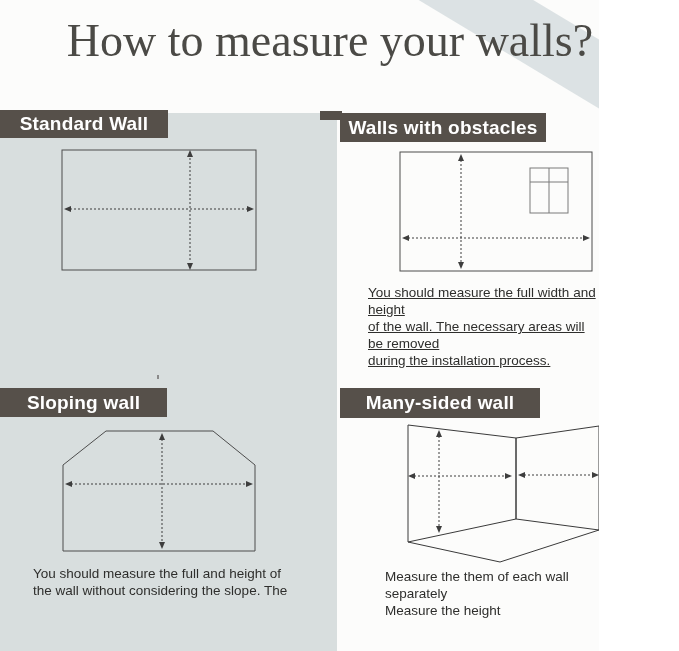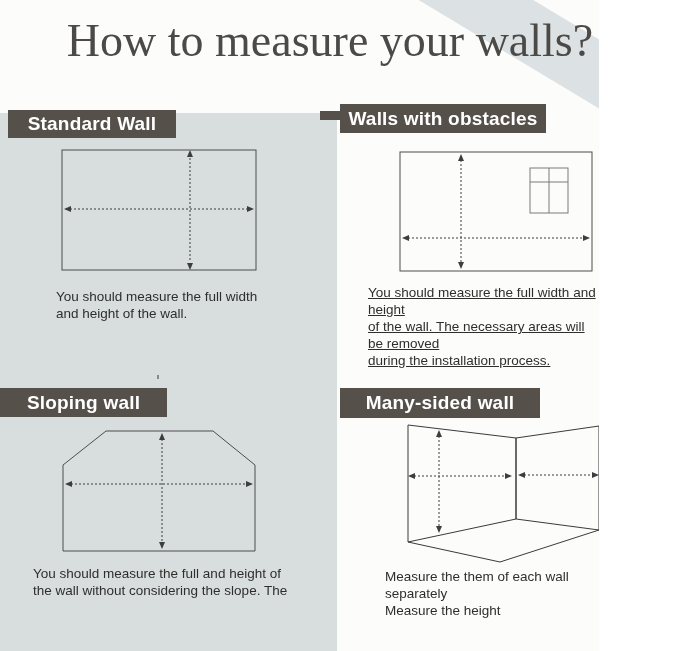--- a/index.html
+++ b/index.html
@@ -71,47 +71,43 @@
 <div class="canvas">
 
   <div class="stripe"></div>
 
   <h1 class="title">How to measure your walls?</h1>
 
   <div class="gray-col"></div>
 
   <div class="artifact-dot"></div>
 
-  <div class="hdr" style="left:0;top:110px;width:168px;margin-left:8px;">
+  <div class="hdr" style="left:0;top:110px;width:168px;">
     <span>Standard Wall</span>
   </div>
 
   <svg class="diagram" style="left:40px;top:145px;" width="240" height="135" viewBox="0 0 240 135">
     <rect class="wall" x="22" y="5" width="194" height="120"></rect>
 
     <g>
       <line class="dash" x1="150" y1="13" x2="150" y2="117"></line>
       <path class="head" d="M150 5 L147 12 L153 12 Z"></path>
       <path class="head" d="M150 125 L147 118 L153 118 Z"></path>
     </g>
 
     <g>
       <line class="dash" x1="30" y1="64" x2="208" y2="64"></line>
       <path class="head" d="M24 64 L31 61 L31 67 Z"></path>
       <path class="head" d="M214 64 L207 61 L207 67 Z"></path>
     </g>
   </svg>
 
-  <div class="desc" style="left:56px;top:288px;">
-    <div>You should measure the full width</div>
-    <div>and height of the wall.</div>
-  </div>
 
   <div class="hdr-tab" style="left:320px;top:111px;width:22px;height:9px;"></div>
-  <div class="hdr" style="left:340px;top:104px;width:206px;height:29px;">
+  <div class="hdr" style="left:340px;top:113px;width:206px;height:29px;">
     <span>Walls with obstacles</span>
   </div>
 
   <svg class="diagram" style="left:395px;top:148px;" width="205" height="128" viewBox="0 0 205 128">
     <rect class="wall" x="5" y="4" width="192" height="119"></rect>
 
     <g>
       <rect class="win" x="135" y="20" width="38" height="45"></rect>
       <line class="win" x1="154" y1="20" x2="154" y2="65"></line>
       <line class="win" x1="135" y1="34" x2="173" y2="34"></line>

